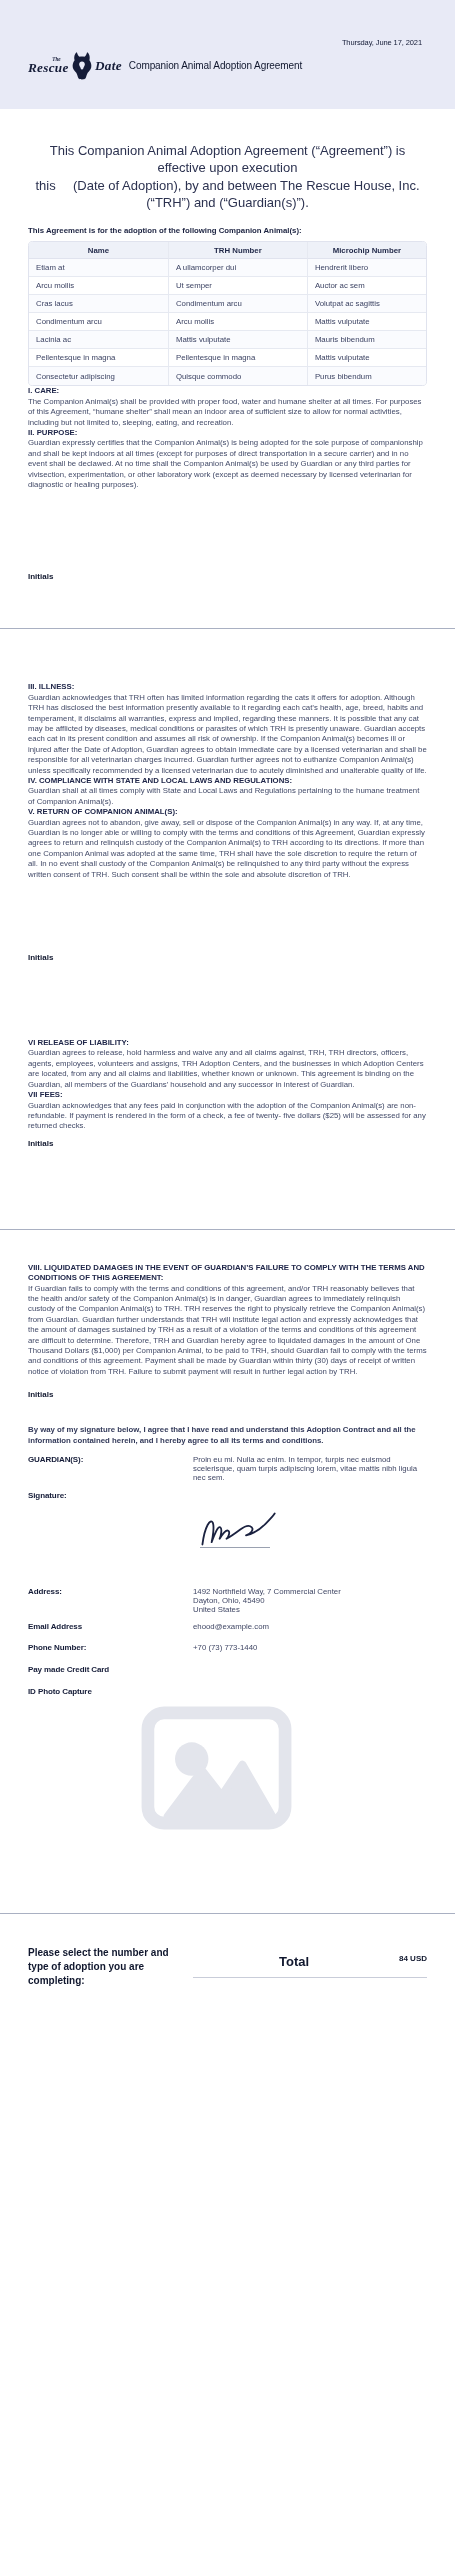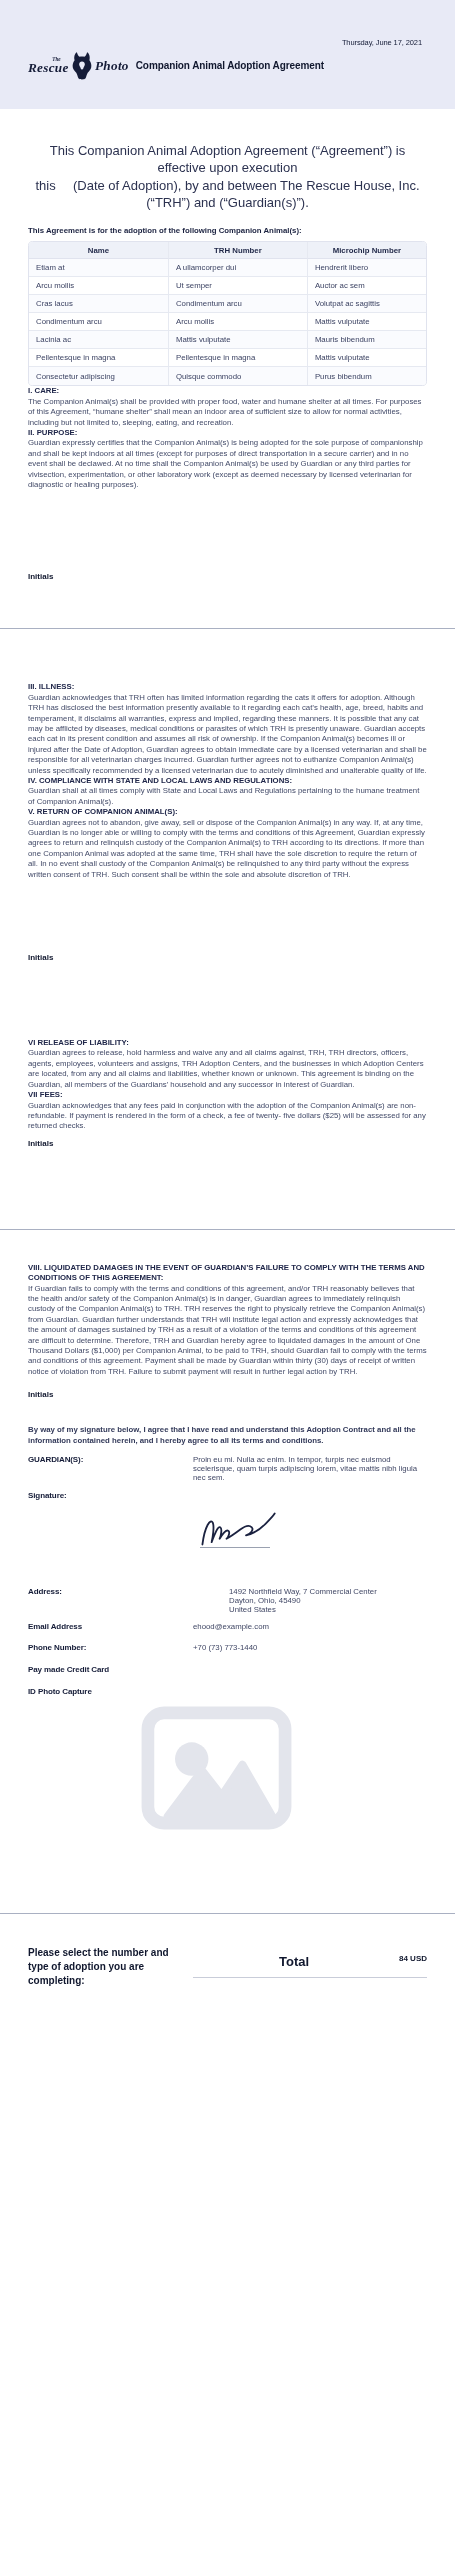--- a/index.html
+++ b/index.html
@@ -9,21 +9,21 @@
 
   
   .hero { height:109px; background:#e8eaf6; }
   .hero .date { padding:38px 33px 0 0; text-align:right; font-size:7.5px; font-weight:500; color:#141b36; letter-spacing:-0.1px; }
   .brand-row { display:flex; align-items:center; padding-left:28px; margin-top:4.6px; }
   .logo { display:flex; align-items:center; color:#151c38; }
   .logo-stack { display:flex; flex-direction:column; align-items:flex-end; line-height:1; }
   .logo-the { font-family:"Liberation Serif",serif; font-style:italic; font-weight:bold; font-size:5.2px; margin-right:8px; margin-bottom:-0.6px; }
   .logo-rescue, .logo-house { font-family:"Liberation Serif",serif; font-style:italic; font-weight:bold; font-size:13.2px; letter-spacing:0.3px; }
   .logo svg { margin:0 1.2px; display:block; }
-  .title { font-size:10px; font-weight:bold; color:#10172e; letter-spacing:-0.1px; margin-left:7px; white-space:nowrap; }
+  .title { font-size:10px; font-weight:normal; color:#10172e; letter-spacing:-0.1px; margin-left:7px; white-space:nowrap; }
 
   
   .inner { padding:0 28px; }
   .divider { width:455px; height:0; border-top:0.6px solid #a9b0c2; }
 
   .intro { margin-top:33px; text-align:center; font-size:13px; font-weight:500; color:#2c3250; line-height:17.3px; }
   .intro .gap { display:inline-block; width:17.3px; }
 
   .table-heading { margin-top:15px; font-size:7.8px; font-weight:bold; color:#1b2240; }
 
@@ -53,21 +53,21 @@
   #block2 .divider-spacer { height:81px; }
   #block3 { padding-top:33px; }
 
   .byway { margin-top:25px; font-size:7.8px; font-weight:bold; color:#333a5a; line-height:11.5px; }
 
   .frow { display:flex; align-items:flex-start; }
   .flabel { flex:0 0 165px; font-size:8px; font-weight:bold; color:#151c38; letter-spacing:-0.1px; line-height:10.4px; }
   .fvalue { flex:1; font-size:7.8px; color:#404765; line-height:9px; white-space:pre-line; }
   #row-guardian { margin-top:8px; }
   #row-signature { margin-top:9.2px; }
-  #row-address { margin-top:21px;gap:36px; }
+  #row-address { margin-top:21px; }
   #row-email { margin-top:8px; }
   #row-phone { margin-top:11px; }
   #row-pay { margin-top:11px; }
   #row-idphoto { margin-top:11.5px; }
 
   .sig-wrap { margin-left:5.8px; margin-top:1.2px; }
   .sig-line { width:70px; height:1.2px; background:#9aa1b0; margin-top:-3.5px; margin-left:1.2px; }
 
   .id-placeholder { margin-left:-52px; margin-top:1.7px; }
 
@@ -88,21 +88,21 @@
     <div class="brand-row">
       <div class="logo">
         <span class="logo-stack">
           <span class="logo-the">The</span>
           <span class="logo-rescue">Rescue</span>
         </span>
         <svg width="24" height="28" viewBox="0 0 42 48">
           <path fill="#151c38" d="M8 14 C6 6 10 1 12 0 C13 4 15 7 17 8 C19 7.4 23 7.4 25 8 C27 7 29 4 30 0 C32 1 36 6 34 14 C37 18 38 23 37 27 C36 31 33 33 31 36 C29 39 29 43 27 46 C25.5 48 16.5 48 15 46 C13 43 13 39 11 36 C9 33 6 31 5 27 C4 23 5 18 8 14 Z"></path>
           <path fill="#e8eaf6" d="M21 16 C24 16 26 18 26 21 C26 23 25 24.5 24 26 C23 27.5 23.5 30 21 30 C18.5 30 19 27.5 18 26 C17 24.5 16 23 16 21 C16 18 18 16 21 16 Z"></path>
         </svg>
-        <span class="logo-house">Photo</span>
+        <span class="logo-house">Date</span>
       </div>
       <h1 class="title">Companion Animal Adoption Agreement</h1>
     </div>
   </header>
 
   <div class="inner" id="block1">
     <div class="intro">
       <div>This Companion Animal Adoption Agreement (“Agreement”) is effective upon execution</div>
       <div><span>this</span><span class="gap"></span><span>(Date of Adoption), by and between The Rescue House, Inc. (“TRH”) and (“Guardian(s)”).</span></div>
     </div>

